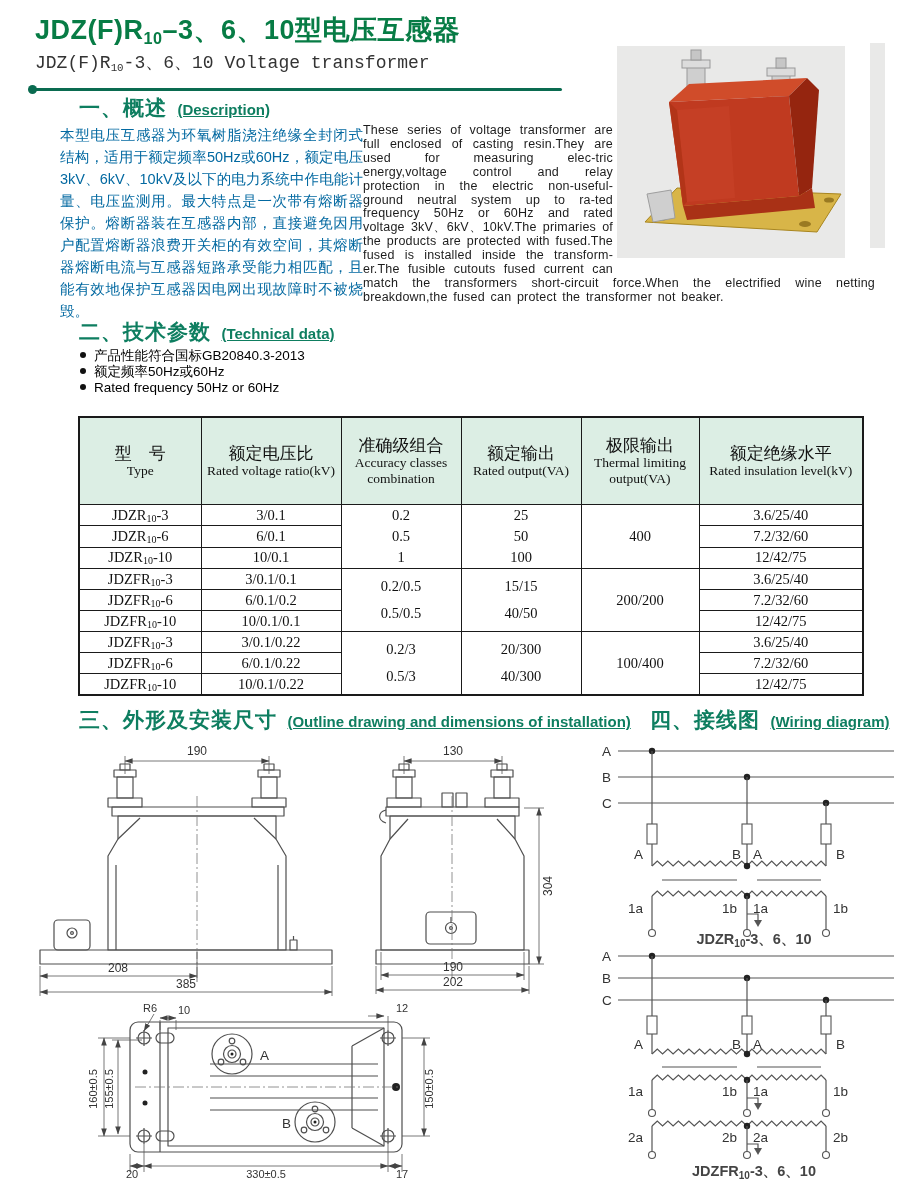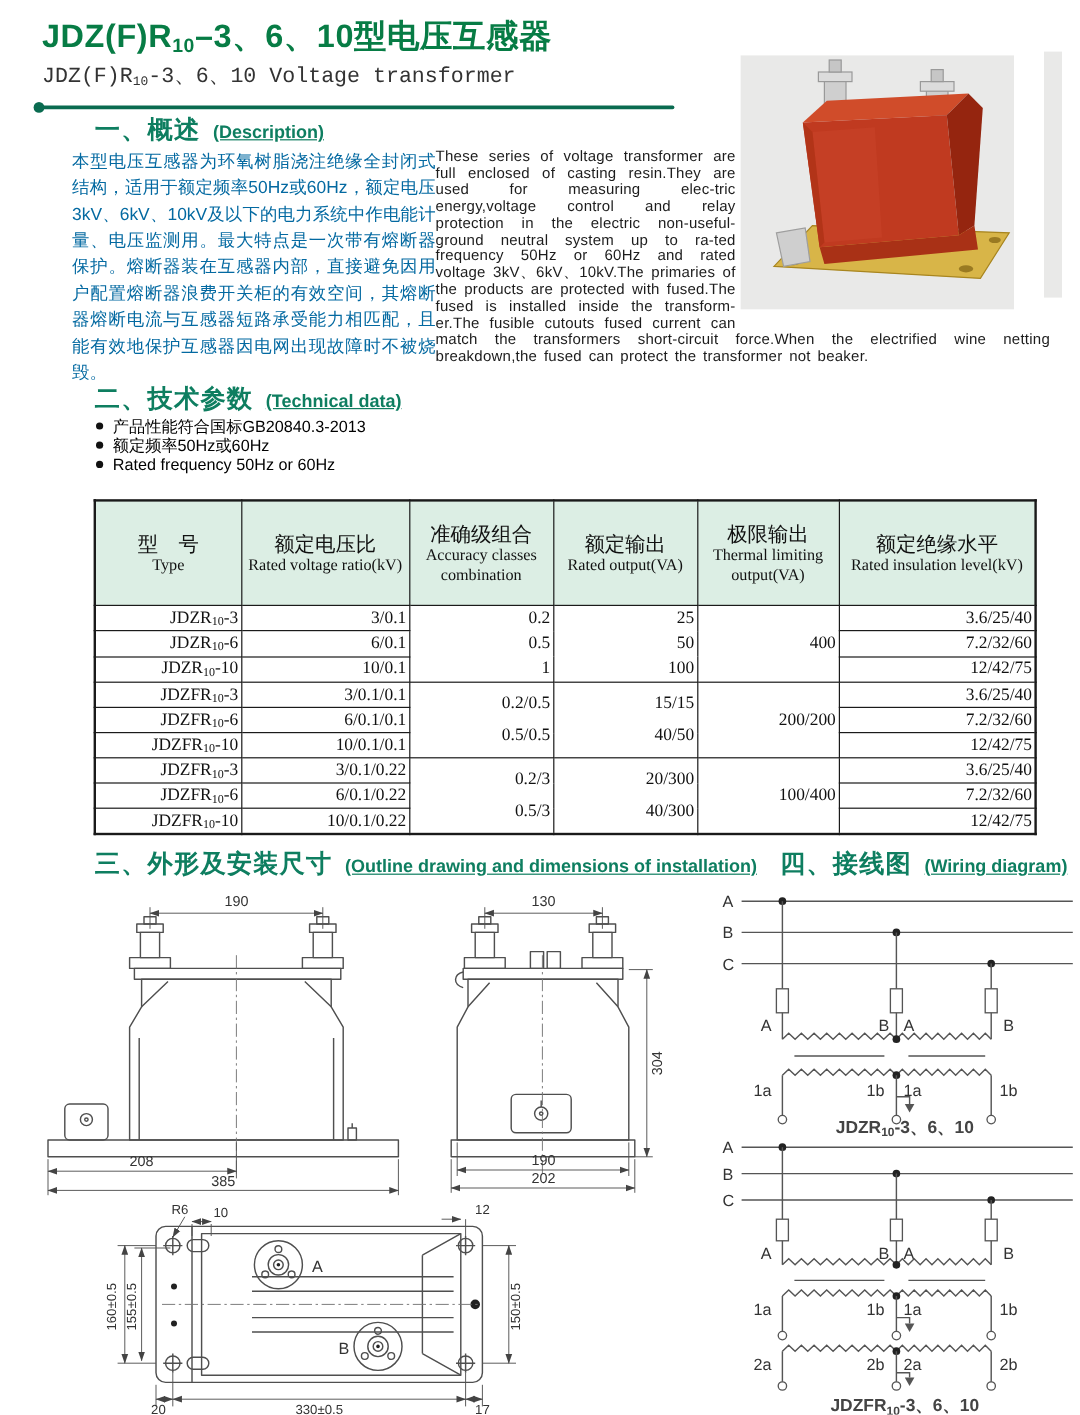--- a/index.html
+++ b/index.html
@@ -20,21 +20,21 @@
   #en-spacer{float:right;width:262px;height:140px;}
   #photo-svg{left:617px;top:46px;}
   #right-strip{left:870px;top:43px;width:15px;height:205px;background:#e9e9e8;}
   #bullet-list{left:80px;top:348px;margin:0;padding:0;list-style:none;font-size:13.5px;line-height:16px;color:#000000;}
   #bullet-list li::before{content:"";display:inline-block;width:6px;height:6px;border-radius:50%;background:#111;
            margin-right:8px;vertical-align:2px;}
   #spec-table{left:78px;top:416px;border-collapse:collapse;table-layout:fixed;width:784px;
            font-family:"Liberation Serif",serif;color:#111;border:2px solid #1a1a1a;}
   #spec-table th,#spec-table td{border:1px solid #1a1a1a;text-align:center;vertical-align:middle;padding:0 2px;}
   #spec-table th{background:#dceee4;font-weight:normal;height:86px;}
-  #spec-table td{height:20px;font-size:14.5px;text-align:right;}
+  #spec-table td{height:20px;font-size:14.5px;}
   .hz{font-size:17px;line-height:19px;}
   .he{font-size:13.5px;line-height:16px;}
   .ml{white-space:pre-line;line-height:21px;}
   .ml2{white-space:pre-line;line-height:27px;}
   tr.gsep td{border-bottom-width:2px;}
   .tsub{font-size:10px;vertical-align:-2px;}
   
   .ol{stroke:#4f4f4f;stroke-width:1.2;fill:none;stroke-linejoin:round;}
   .dim{stroke:#555;stroke-width:.8;fill:none;}
   .cl2{stroke:#777;stroke-width:.8;stroke-dasharray:11 3 2 3;fill:none;}
@@ -161,21 +161,21 @@
     <td>3/0.1/0.1</td>
     <td rowspan="3" class="ml2">0.2/0.5
 0.5/0.5</td>
     <td rowspan="3" class="ml2">15/15
 40/50</td>
     <td rowspan="3">200/200</td>
     <td>3.6/25/40</td>
   </tr>
   <tr>
     <td><span>JDZFR</span><span class="tsub">10</span><span>-6</span></td>
-    <td>6/0.1/0.1</td>
+    <td>6/0.1/0.2</td>
     <td>7.2/32/60</td>
   </tr>
   <tr class="gsep">
     <td><span>JDZFR</span><span class="tsub">10</span><span>-10</span></td>
     <td>10/0.1/0.1</td>
     <td>12/42/75</td>
   </tr>
   <tr>
     <td><span>JDZFR</span><span class="tsub">10</span><span>-3</span></td>
     <td>3/0.1/0.22</td>

